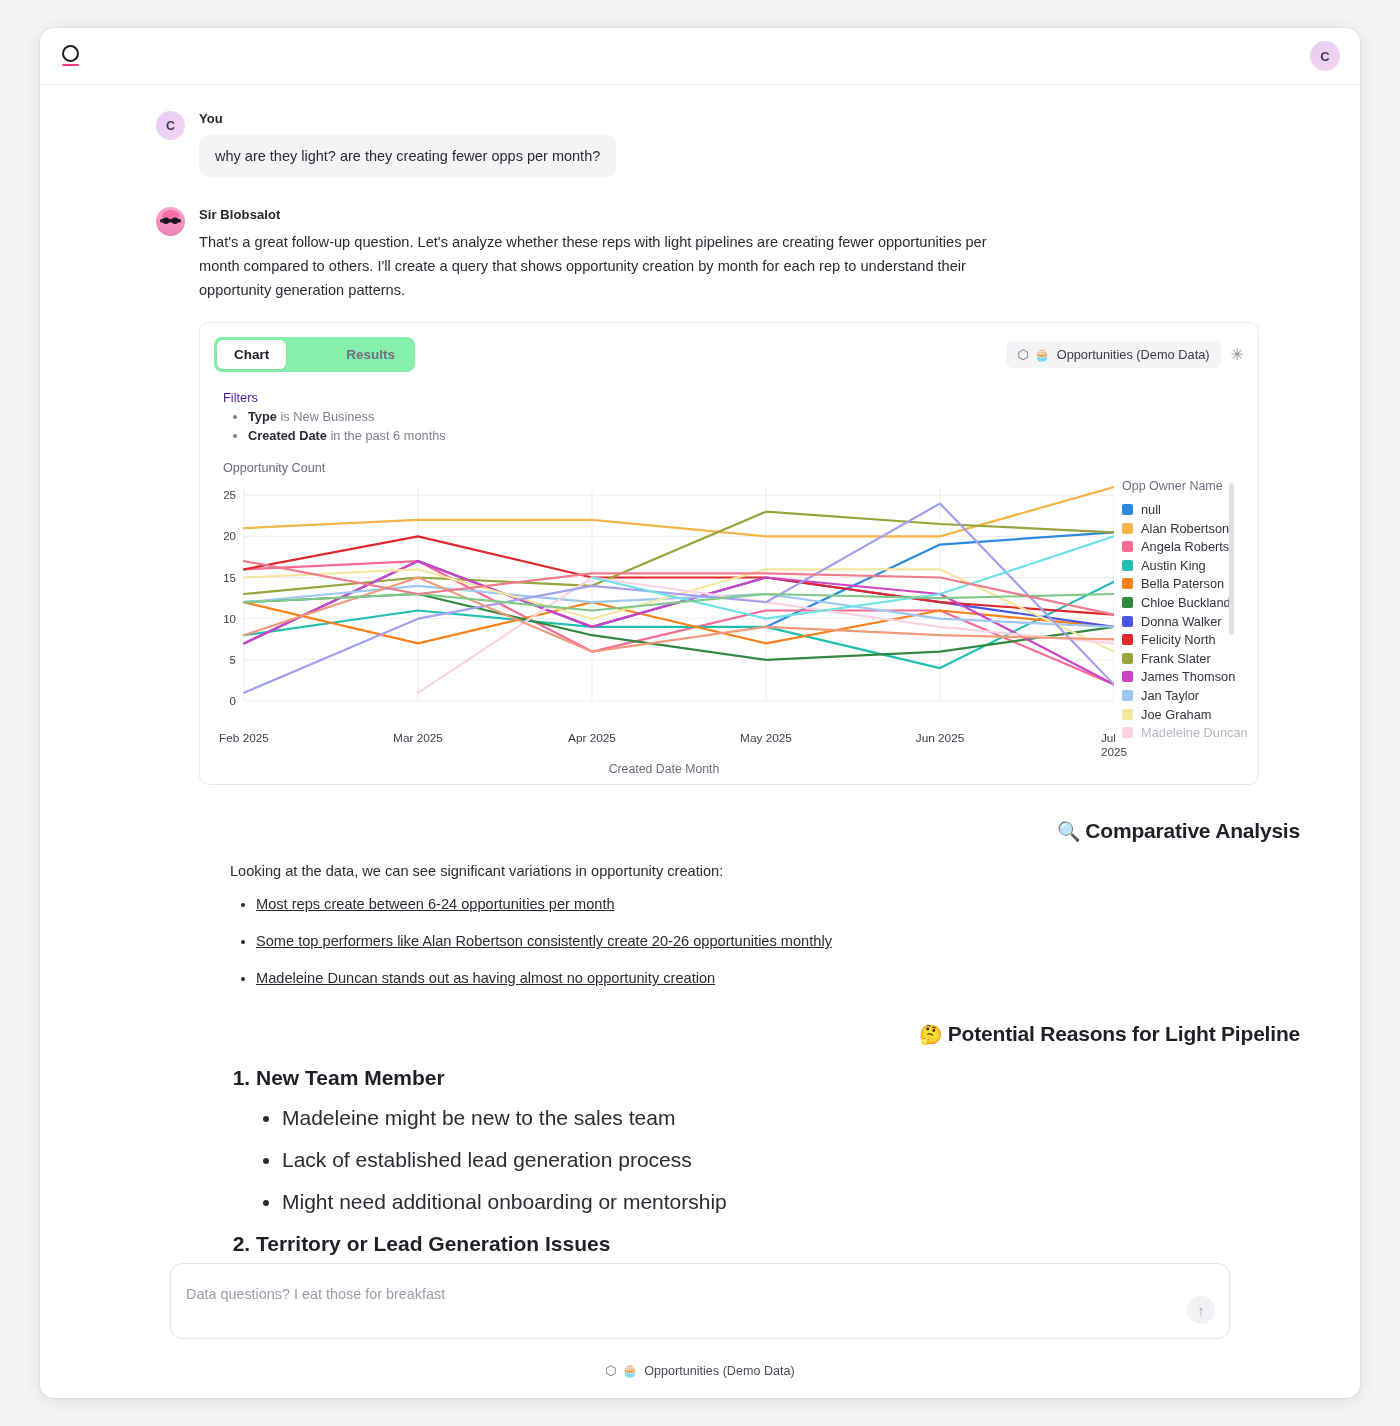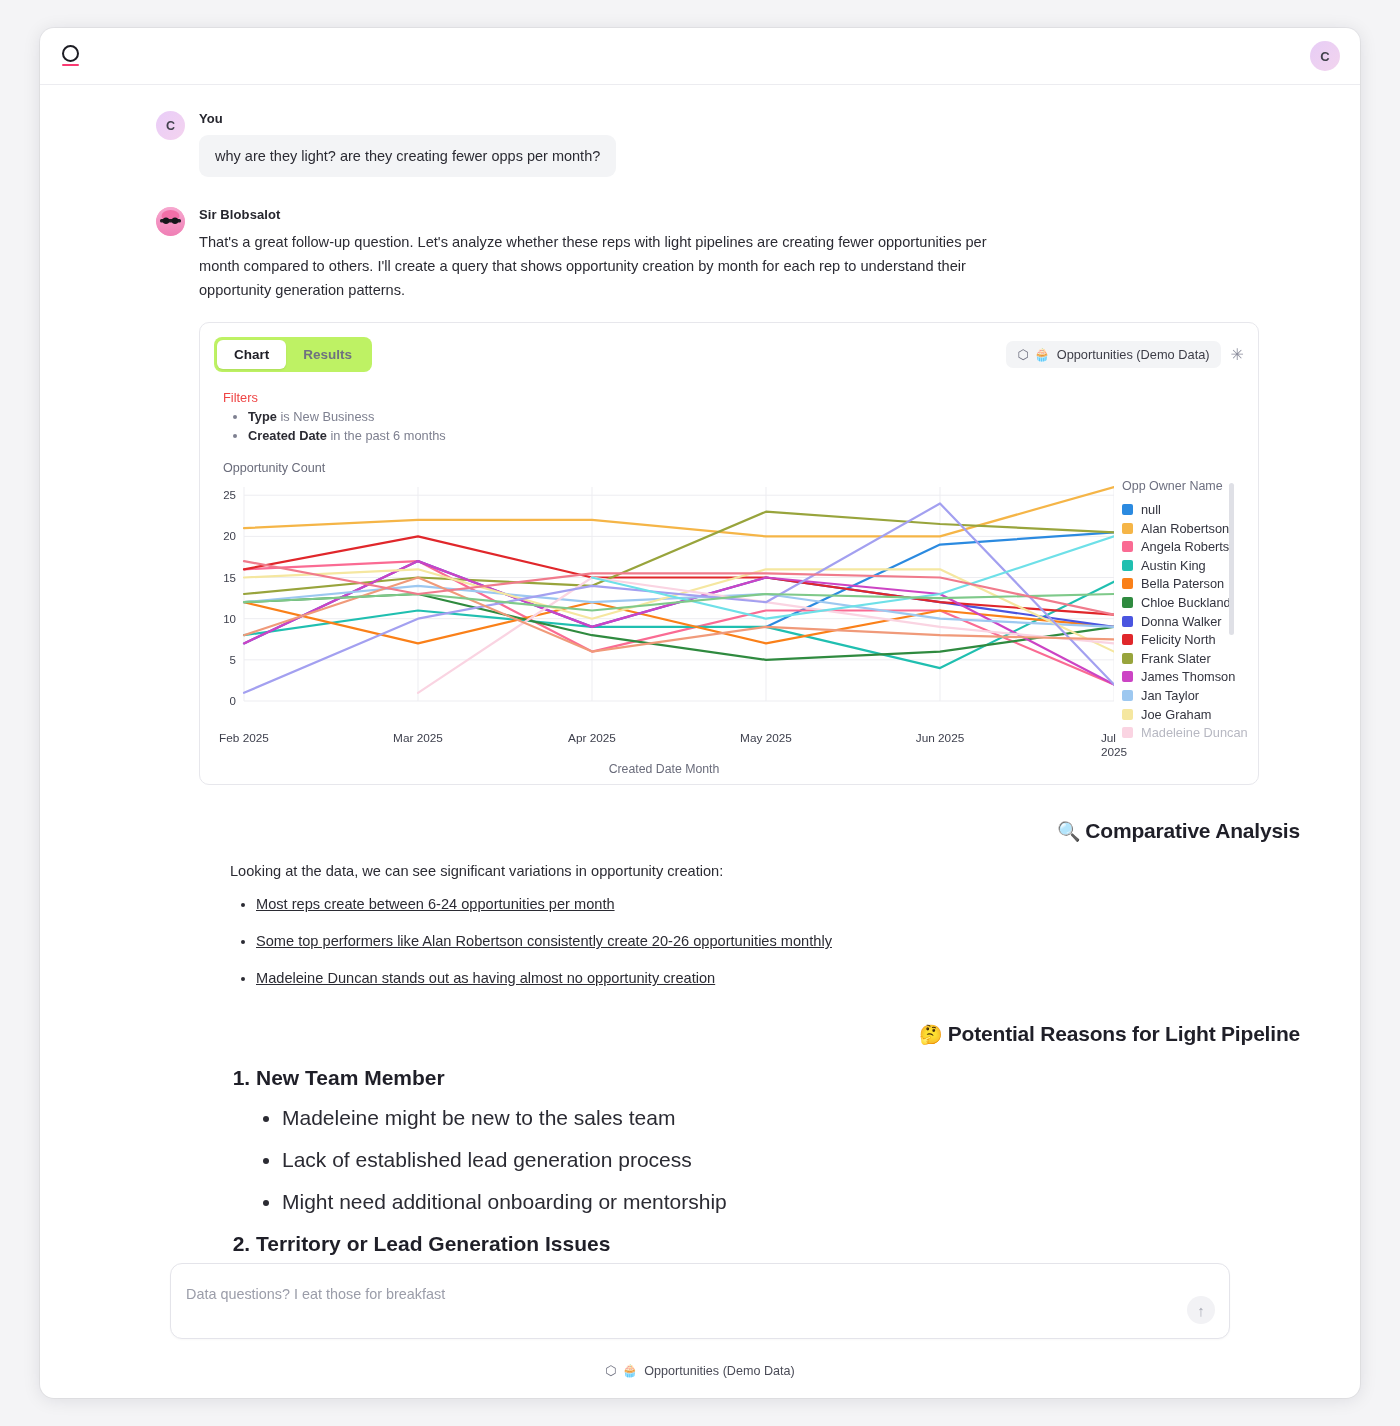--- a/index.html
+++ b/index.html
@@ -66,37 +66,37 @@
 
   
   .chart-card {
     margin-top: 20px; margin-right: 10px;
     border: 1px solid #e7e7ec; border-radius: 10px;
     background: #fff; padding: 14px 14px 8px 14px;
     max-width: 1060px;
   }
   .chart-head { display: flex; align-items: center; justify-content: space-between; }
   .seg {
-    display: inline-flex; background: #bef264; border-radius: 8px; padding: 3px;
+    display: inline-flex; background: #86efac; border-radius: 8px; padding: 3px; gap: 43px;
   }
   .seg button {
     border: 0; background: transparent; font-family: inherit;
     font-size: 13.5px; font-weight: 600; color: #6f7180;
     padding: 7px 17px; border-radius: 6px; cursor: pointer;
   }
   .seg button.active { background: #fff; color: #1e1e26; box-shadow: 0 1px 2px rgba(0,0,0,.09); }
   .head-right { display: flex; align-items: center; gap: 10px; }
   .source-chip {
     display: inline-flex; align-items: center; gap: 6px;
     background: #f3f4f6; border-radius: 7px; padding: 6px 11px;
     font-size: 12.8px; color: #3d3d47; font-weight: 500;
   }
   .sparkle { color: #8b8d9c; font-size: 16px; line-height: 1; cursor: pointer; }
 
-  .filters-label { font-size: 12.8px; color: #ef4444; margin: 18px 0 3px 9px; }
+  .filters-label { font-size: 12.8px; color: #4c1d95; margin: 18px 0 3px 9px; }
   .filters-list { list-style: disc; margin: 0 0 0 34px; font-size: 12.8px; color: #7e8090; }
   .filters-list li { line-height: 1.45; }
   .filters-list b { color: #2b2b33; font-weight: 700; }
 
   .y-title { font-size: 12.6px; color: #6a6c7b; margin: 16px 0 0 9px; }
 
   .plot-wrap { display: flex; margin-top: 4px; }
   .plot-area { position: relative; width: 900px; height: 252px; }
   .plot-svg { position: absolute; inset: 0; }
   .xlabels { display: flex; height: 20px; margin-left: 30px; width: 870px; position: relative; }

